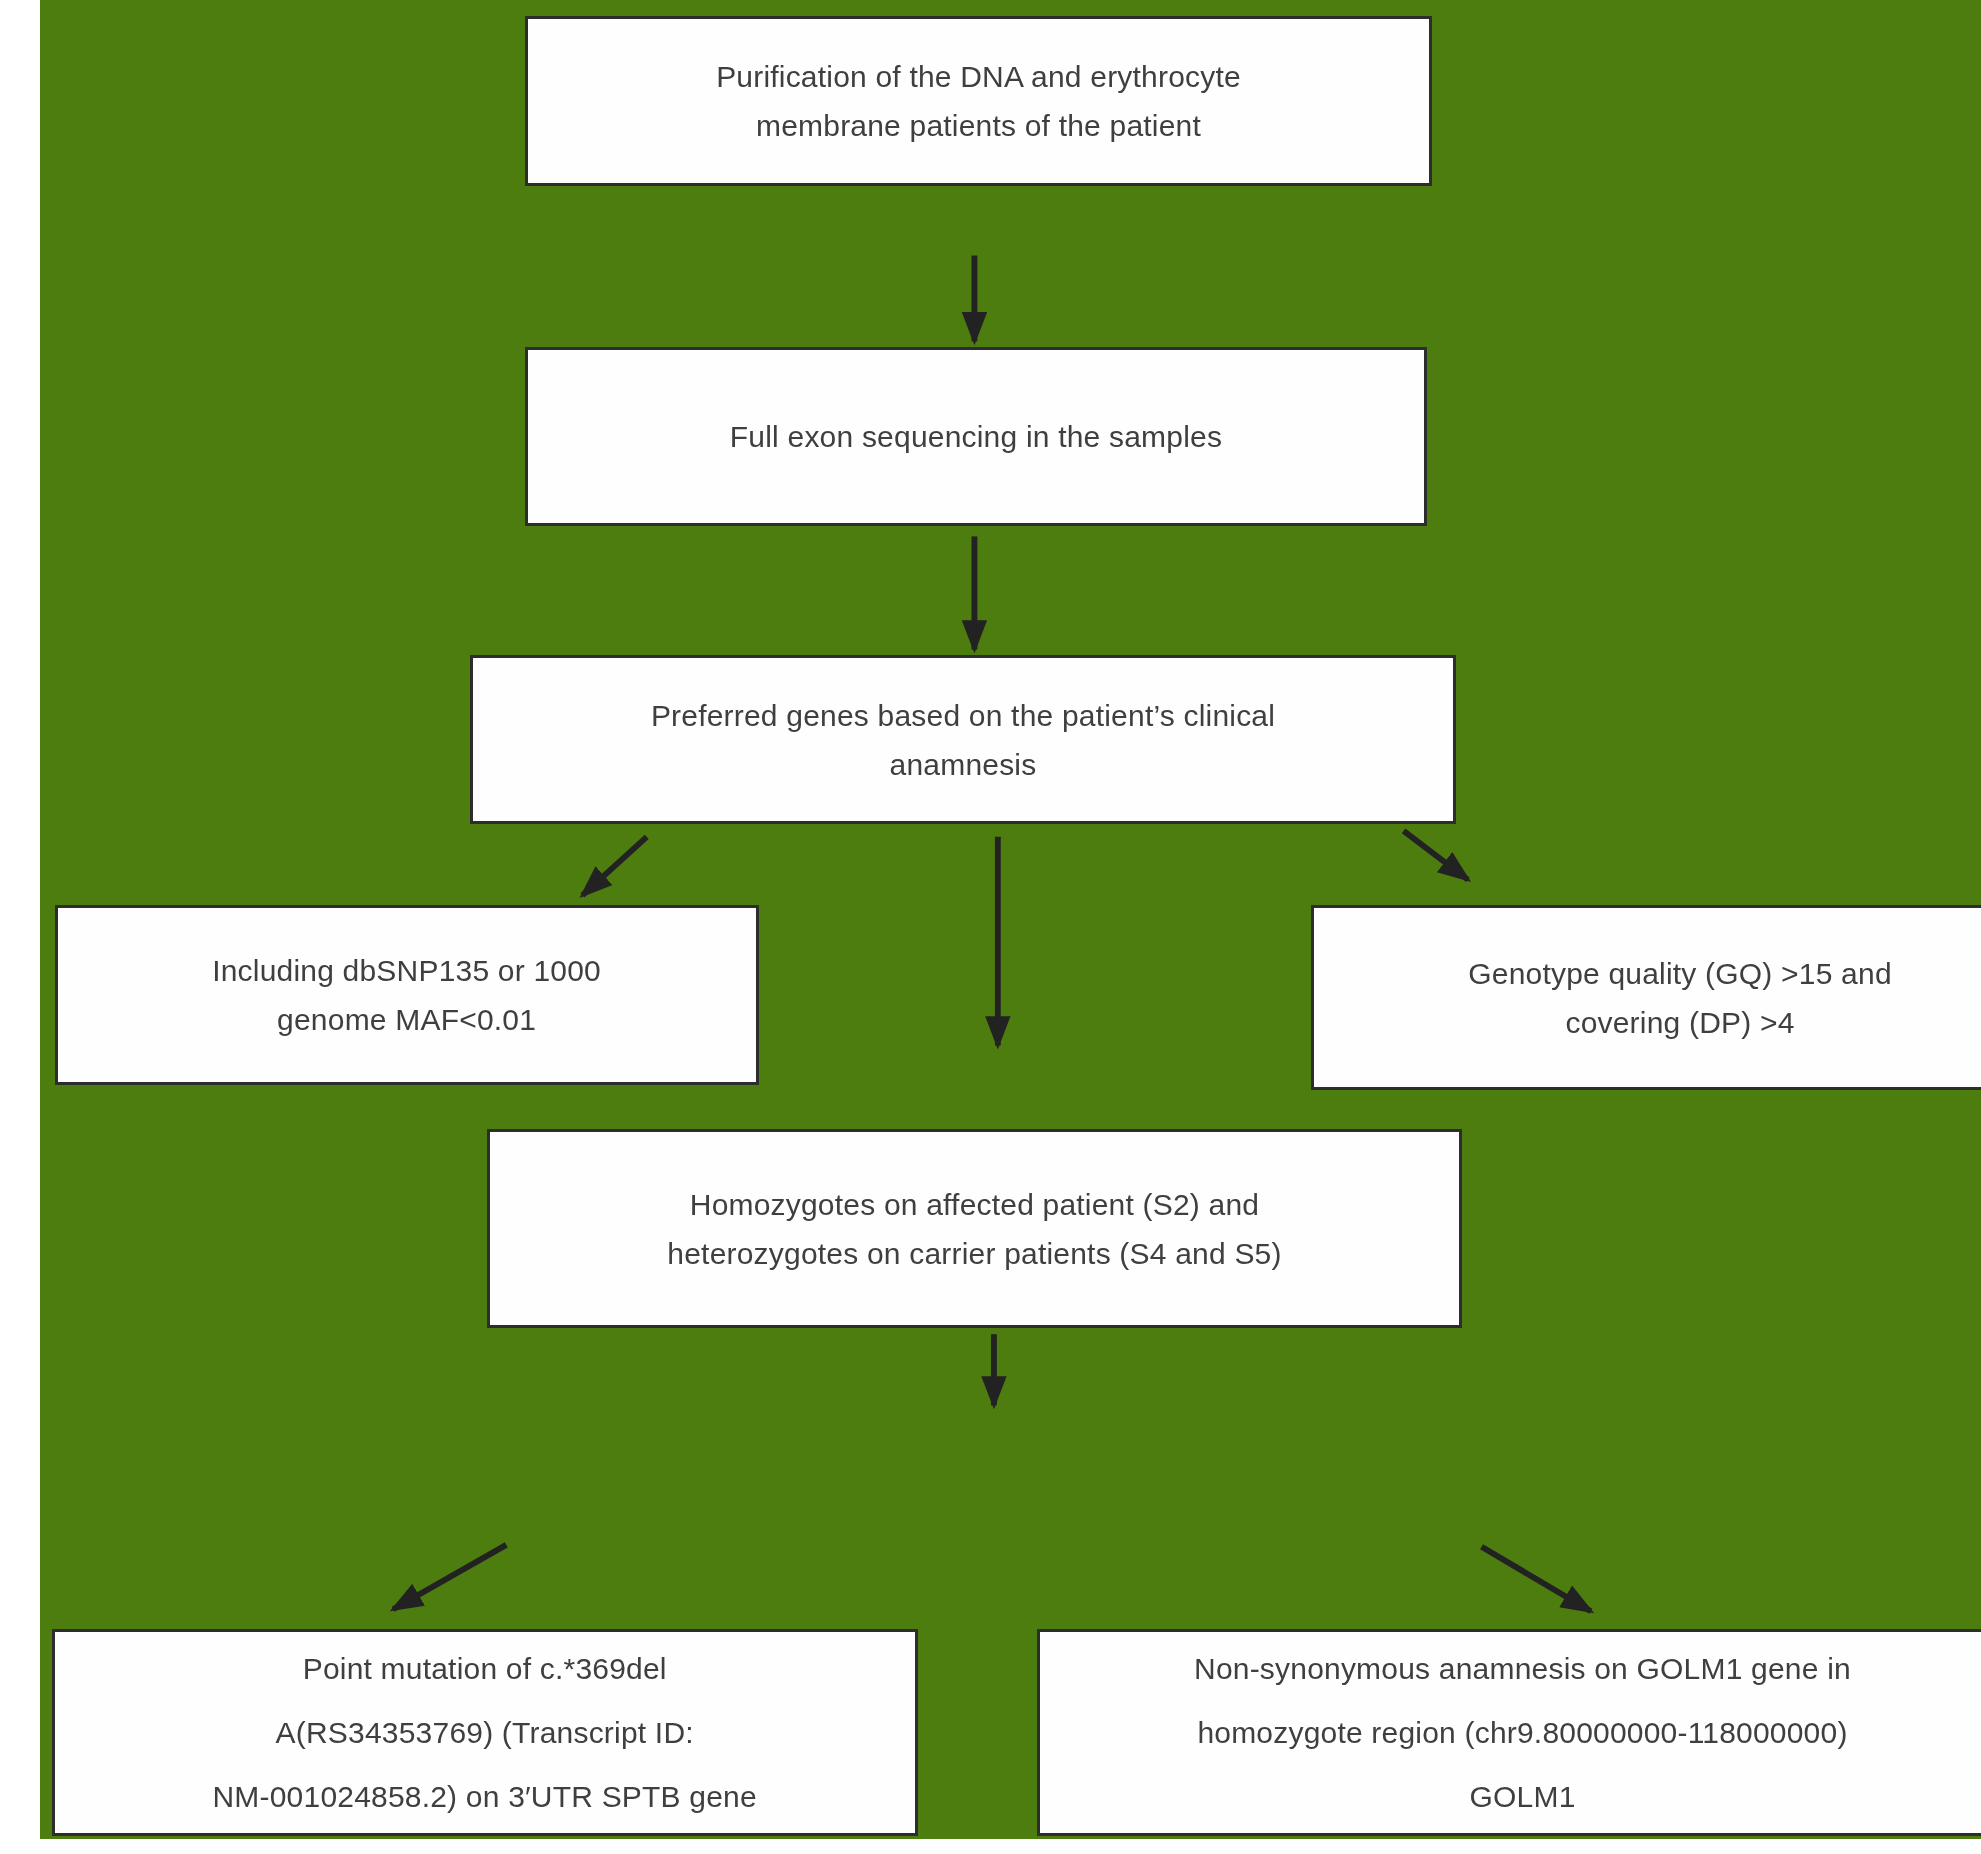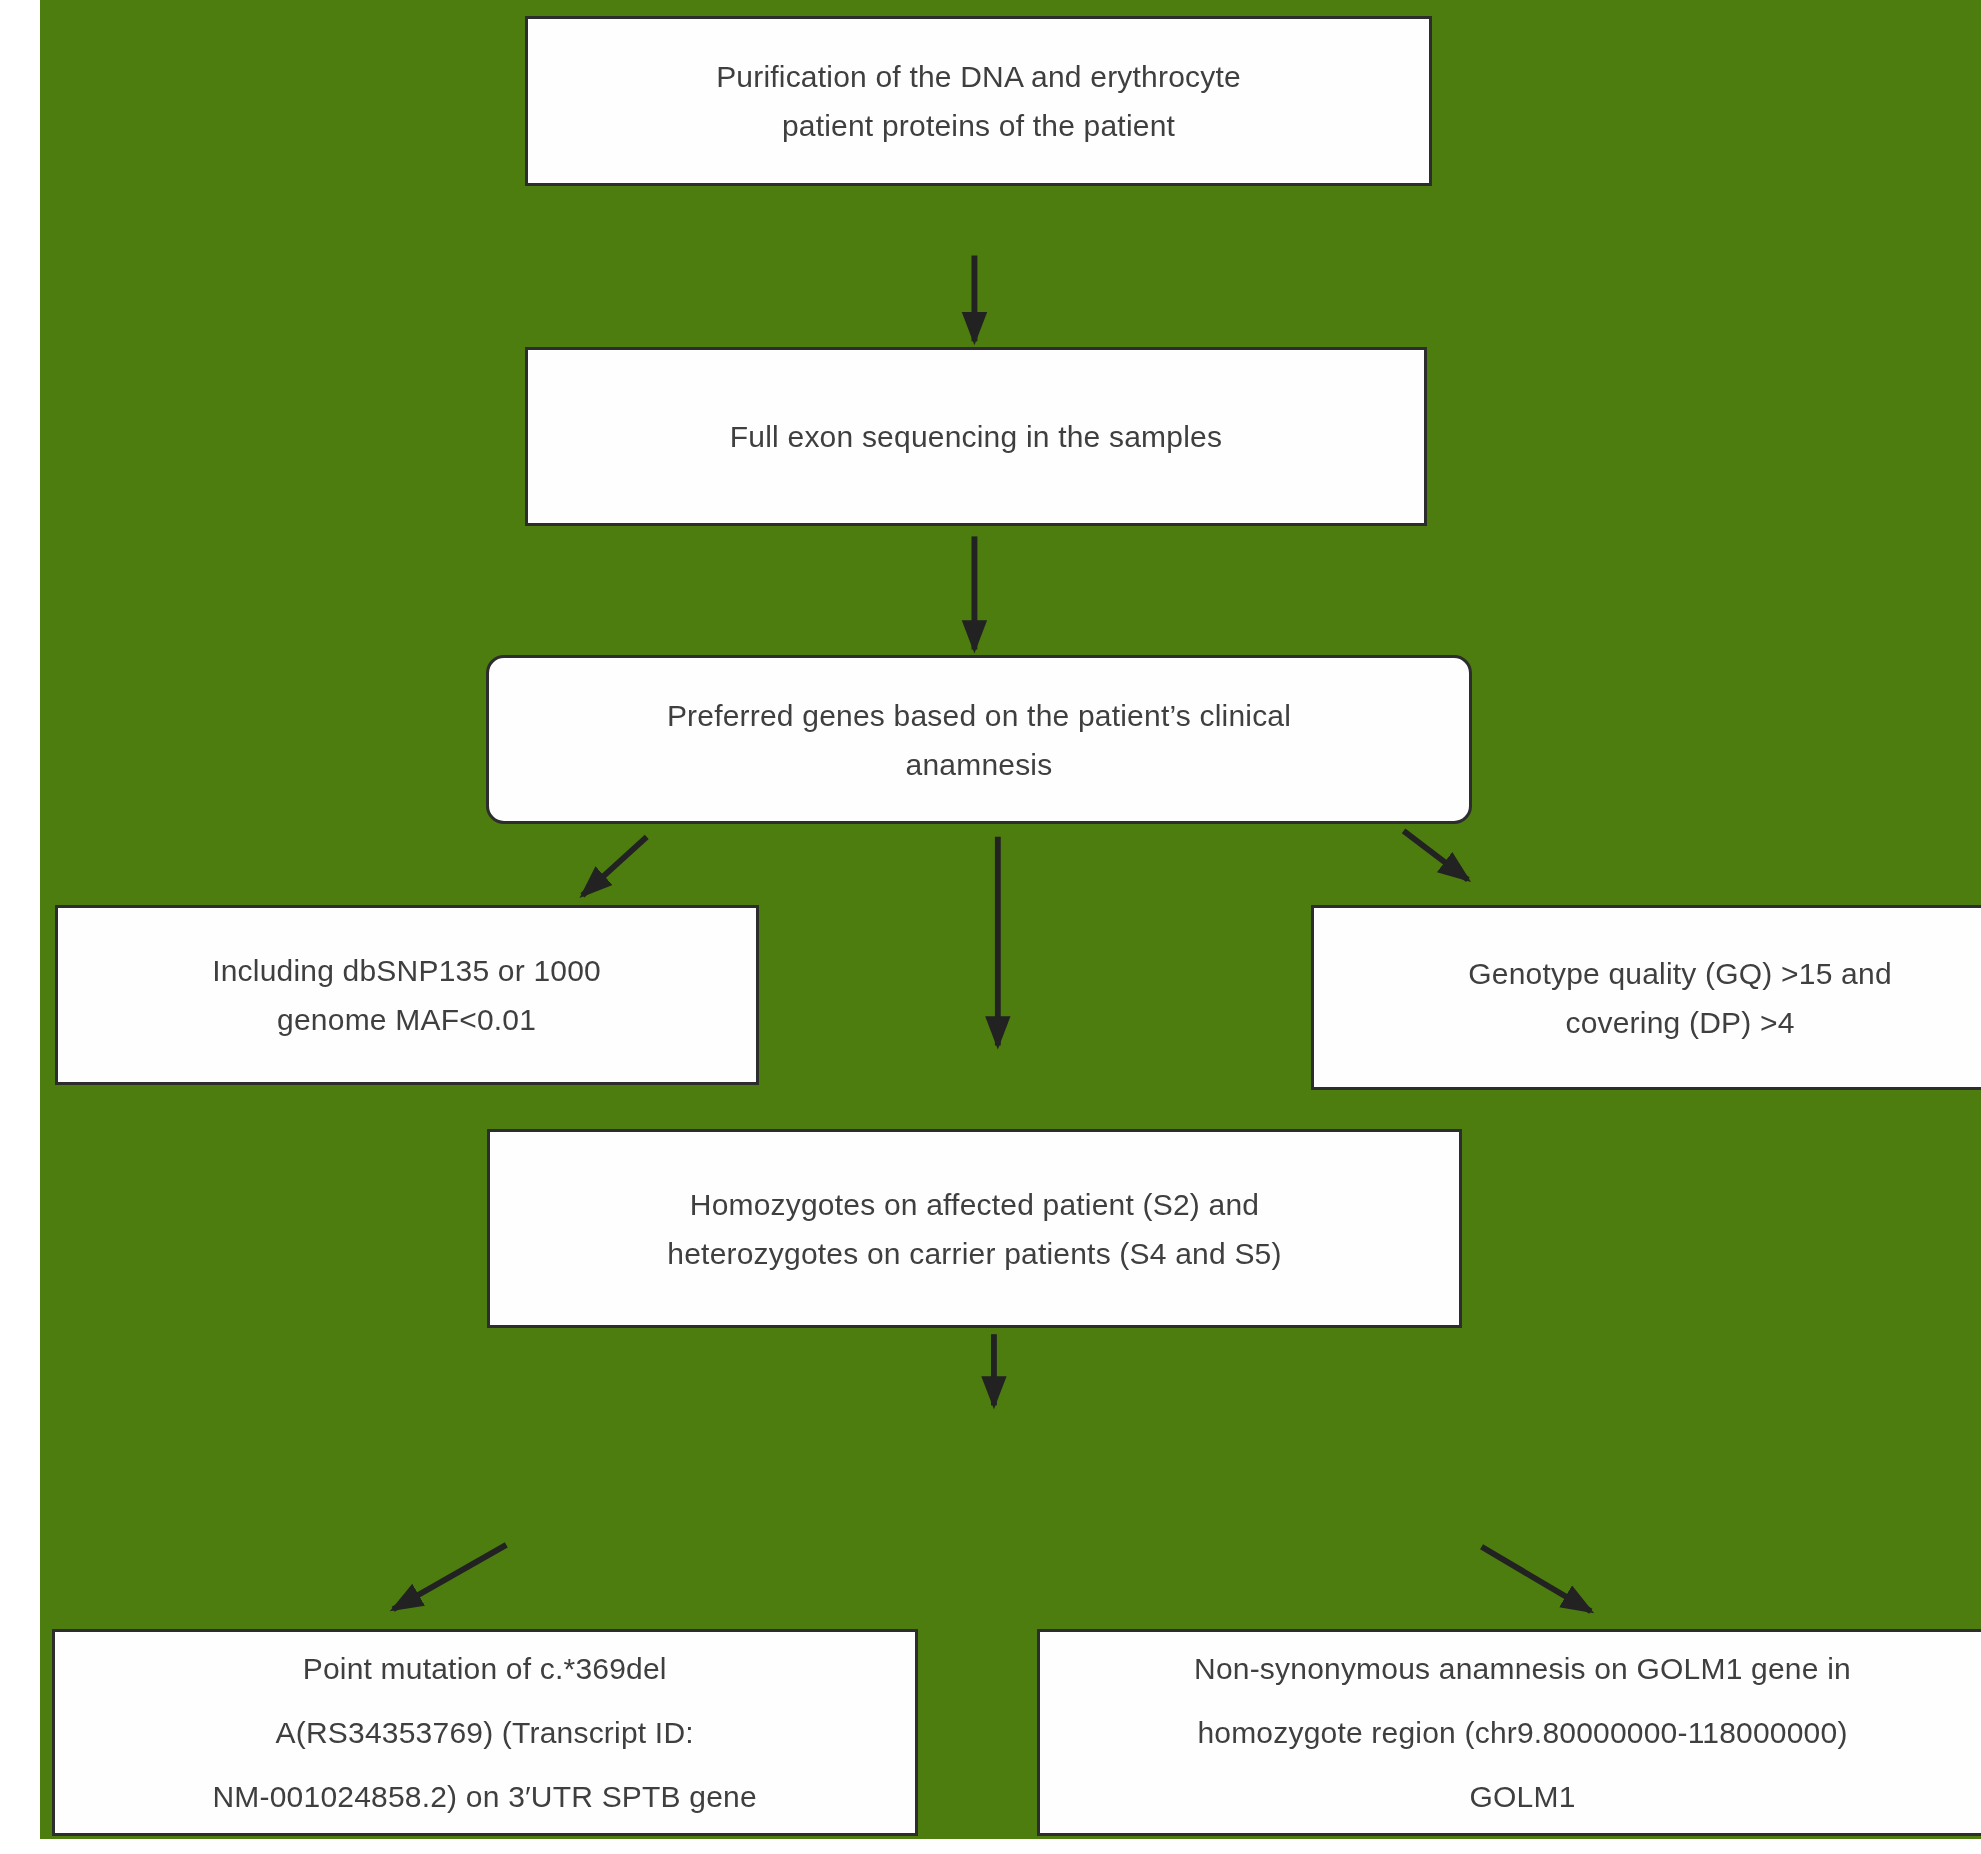--- a/index.html
+++ b/index.html
@@ -66,31 +66,31 @@
     <line x1="982" y1="858" x2="982" y2="1072" marker-end="url(#ah)"></line>
     <line x1="1398" y1="852" x2="1464" y2="902" marker-end="url(#ah)"></line>
     <line x1="978" y1="1368" x2="978" y2="1441" marker-end="url(#ah)"></line>
     <line x1="478" y1="1584" x2="362" y2="1650" marker-end="url(#ah)"></line>
     <line x1="1478" y1="1586" x2="1590" y2="1652" marker-end="url(#ah)"></line>
   </svg>
 
   <div class="node" style="left:485px;  top:15.6px;   width:907px;  height:170px;">
     <div class="txt">
         <div>Purification of the DNA and erythrocyte</div>
-        <div>patient proteins of the patient</div>
+        <div>membrane patients of the patient</div>
       </div>
   </div>
 
   <div class="node" style="left:485px;  top:347px;  width:902px;  height:179px;justify-content:center;">
     <div class="txt">
         <div>Full exon sequencing in the samples</div>
       </div>
   </div>
 
-  <div class="node" style="left:446px;  top:655px;  width:986px; height:169px;border-radius:18px;">
+  <div class="node" style="left:430px;  top:655px;  width:986px; height:169px;">
     <div class="txt">
         <div>Preferred genes based on the patient’s clinical</div>
         <div>anamnesis</div>
       </div>
   </div>
 
   <div class="node" style="left:14.6px;   top:905px;  width:704px;  height:180px;">
     <div class="txt">
         <div>Including dbSNP135 or 1000</div>
         <div>genome MAF&lt;0.01</div>

